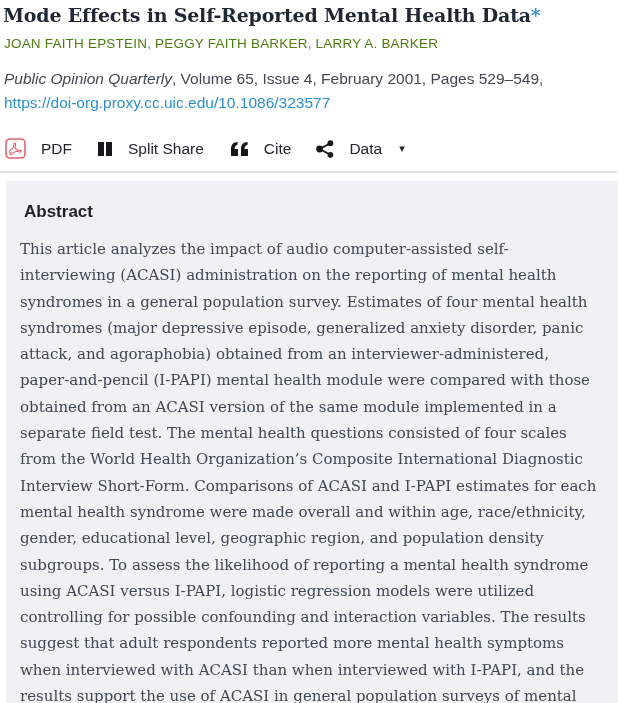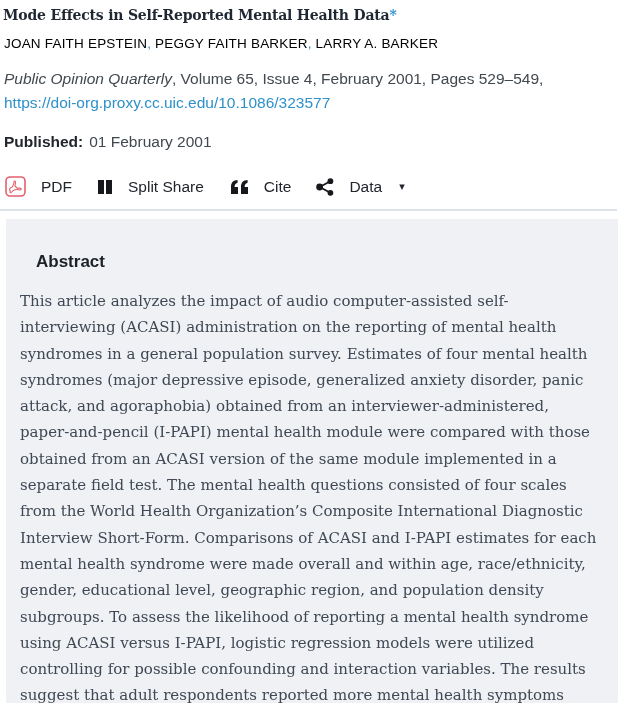--- a/index.html
+++ b/index.html
@@ -11,34 +11,34 @@
     background: #ffffff;
     font-family: "Liberation Sans", sans-serif;
   }
   .page { width: 624px; height: 703px; overflow: hidden; position: relative; }
 
   
   .title {
     margin: 1px 0 0 3px;
     font-family: "DejaVu Serif", serif;
     font-weight: 700;
-    font-size: 14px;
+    font-size: 19px;
     line-height: 28px;
     letter-spacing: -0.2px;
     color: #1f2732;
   }
   .title a { text-decoration: none; color: #2e91c9; }
 
   .authors {
     margin: 7px 0 0 4px;
     font-size: 13.5px;
     letter-spacing: 0.2px;
     color: #2e91c9;
   }
-  .authors a { color: #000000; text-decoration: none; }
+  .authors a { color: #4d7c0f; text-decoration: none; }
 
   .citation {
     margin: 16px 0 16px 4px;
     max-width: 592px;
     font-size: 15.5px;
     line-height: 24px;
     color: #41484f;
   }
   .citation .journal { font-style: italic; }
   .citation a { color: #2e91c9; text-decoration: none; word-break: break-word; }
@@ -79,21 +79,21 @@
 
   
   .abstract-box {
     margin: 8px 6px 0 6px;
     background: #eff1f4;
     padding: 17px 20px 30px 14px;
     height: 600px;
     box-sizing: border-box;
   }
   .abstract-heading {
-    margin: 16px;
+    margin: 4px;
     font-size: 17px;
     font-weight: 700;
     color: #1b2127;
   }
   .abstract-text {
     margin: 14px 0 0 0;
     max-width: 578px;
     font-family: "DejaVu Serif", serif;
     font-size: 15px;
     line-height: 26.3px;
@@ -106,21 +106,20 @@
 <div class="page">
 
   <h1 class="title"><span>Mode Effects in Self-Reported Mental Health Data</span><a href="#">*</a></h1>
 
   <div class="authors">
     <a href="#">JOAN FAITH EPSTEIN</a><span>, </span><a href="#">PEGGY FAITH BARKER</a><span>, </span><a href="#">LARRY A. BARKER</a>
   </div>
 
   <p class="citation"><span class="journal">Public Opinion Quarterly</span><span>, Volume 65, Issue 4, February 2001, Pages 529–549, </span><a href="#">https://doi-org.proxy.cc.uic.edu/10.1086/323577</a></p>
 
-  <p class="published"><span class="lbl">Published:</span><span class="val">01 February 2001</span></p>
 
   <div class="toolbar">
 
     <div class="tb-item">
       <span>
         <svg width="21" height="21" viewBox="0 0 21 21">
           <rect x="1" y="1" width="19" height="19" rx="4" fill="none" stroke="#e4606d" stroke-width="1.6"></rect>
           <path d="M5.2 14.6 c-1.6-.7-.3-2.8 2.3-3.9 c.9-1.6 1.6-3.5 1.4-4.6 c-.2-1.2 1.4-1.5 1.6-.3 c.2 1.1-.2 2.8-.6 4.1 c.7 1.1 1.8 2 2.9 2.4 c2.4-.4 3.7.2 3.2 1.2 c-.4.9-2.2.6-3.6-.2 c-1.4.2-3 .7-4.2 1.2 c-.9 1.3-2.1 2.4-3 2.1 z" fill="none" stroke="#e4606d" stroke-width="1.1"></path>
         </svg>
       </span>

